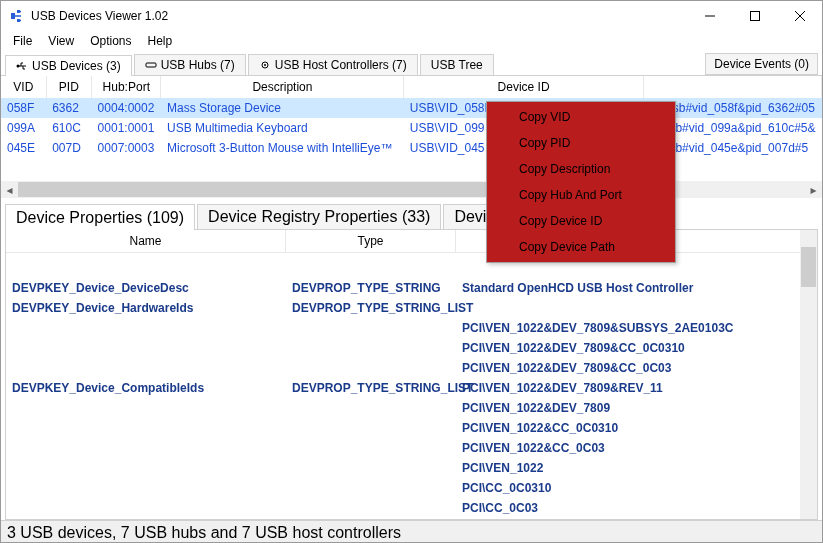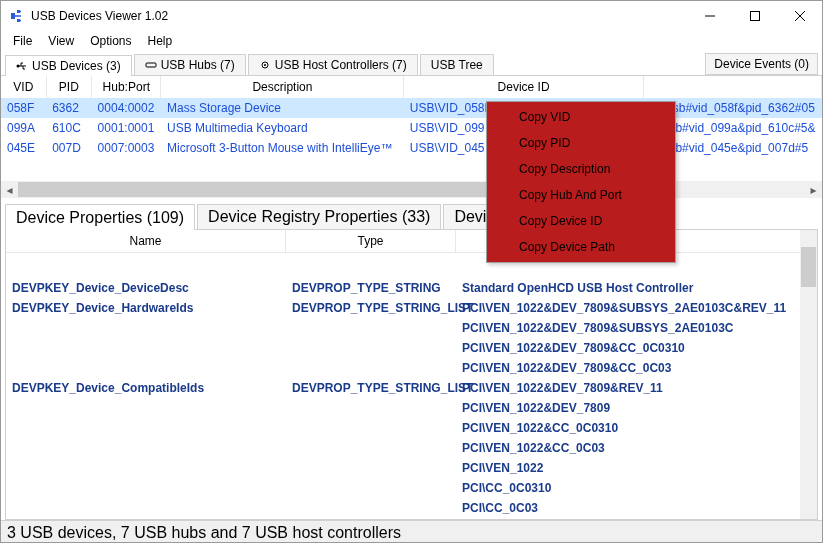--- a/index.html
+++ b/index.html
@@ -187,21 +187,20 @@
   </div>
   <div class="props-body" id="props-body">
       <div class="props-row">
         <div class="cell name">DEVPKEY_Device_DeviceDesc</div>
         <div class="cell type">DEVPROP_TYPE_STRING</div>
         <div class="cell value">Standard OpenHCD USB Host Controller</div>
       </div>
       <div class="props-row">
         <div class="cell name">DEVPKEY_Device_HardwareIds</div>
         <div class="cell type">DEVPROP_TYPE_STRING_LIST</div>
-        <div class="cell value">PCI\VEN_1022&amp;DEV_7809&amp;SUBSYS_2AE0103C&amp;REV_11</div>
       </div>
       <div class="props-row">
         <div class="cell name"></div>
         <div class="cell type"></div>
         <div class="cell value">PCI\VEN_1022&amp;DEV_7809&amp;SUBSYS_2AE0103C</div>
       </div>
       <div class="props-row">
         <div class="cell name"></div>
         <div class="cell type"></div>
         <div class="cell value">PCI\VEN_1022&amp;DEV_7809&amp;CC_0C0310</div>

